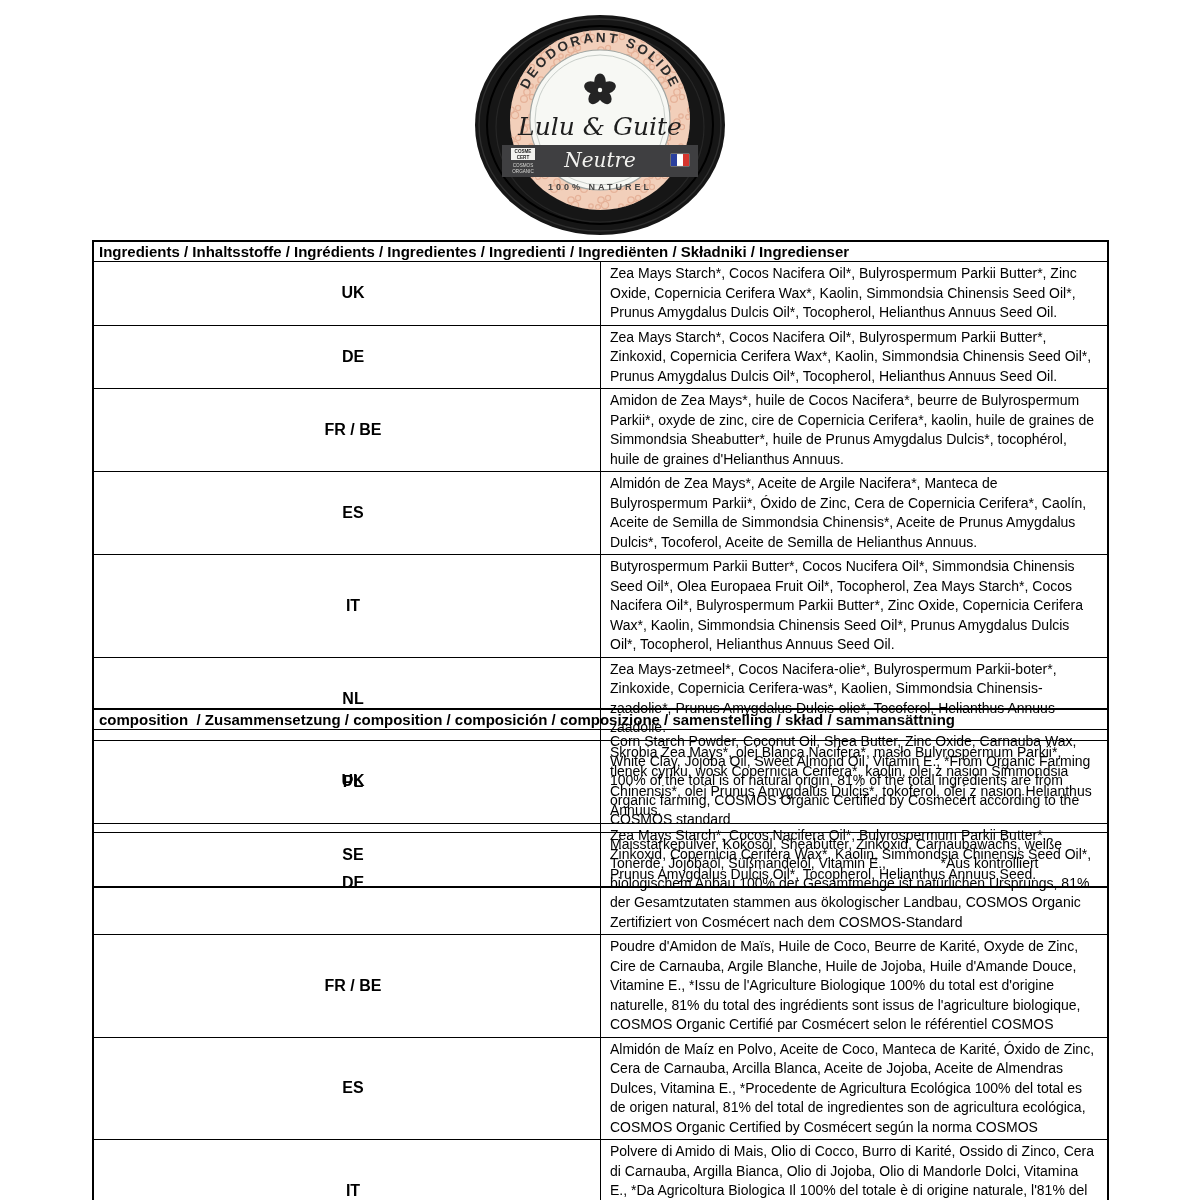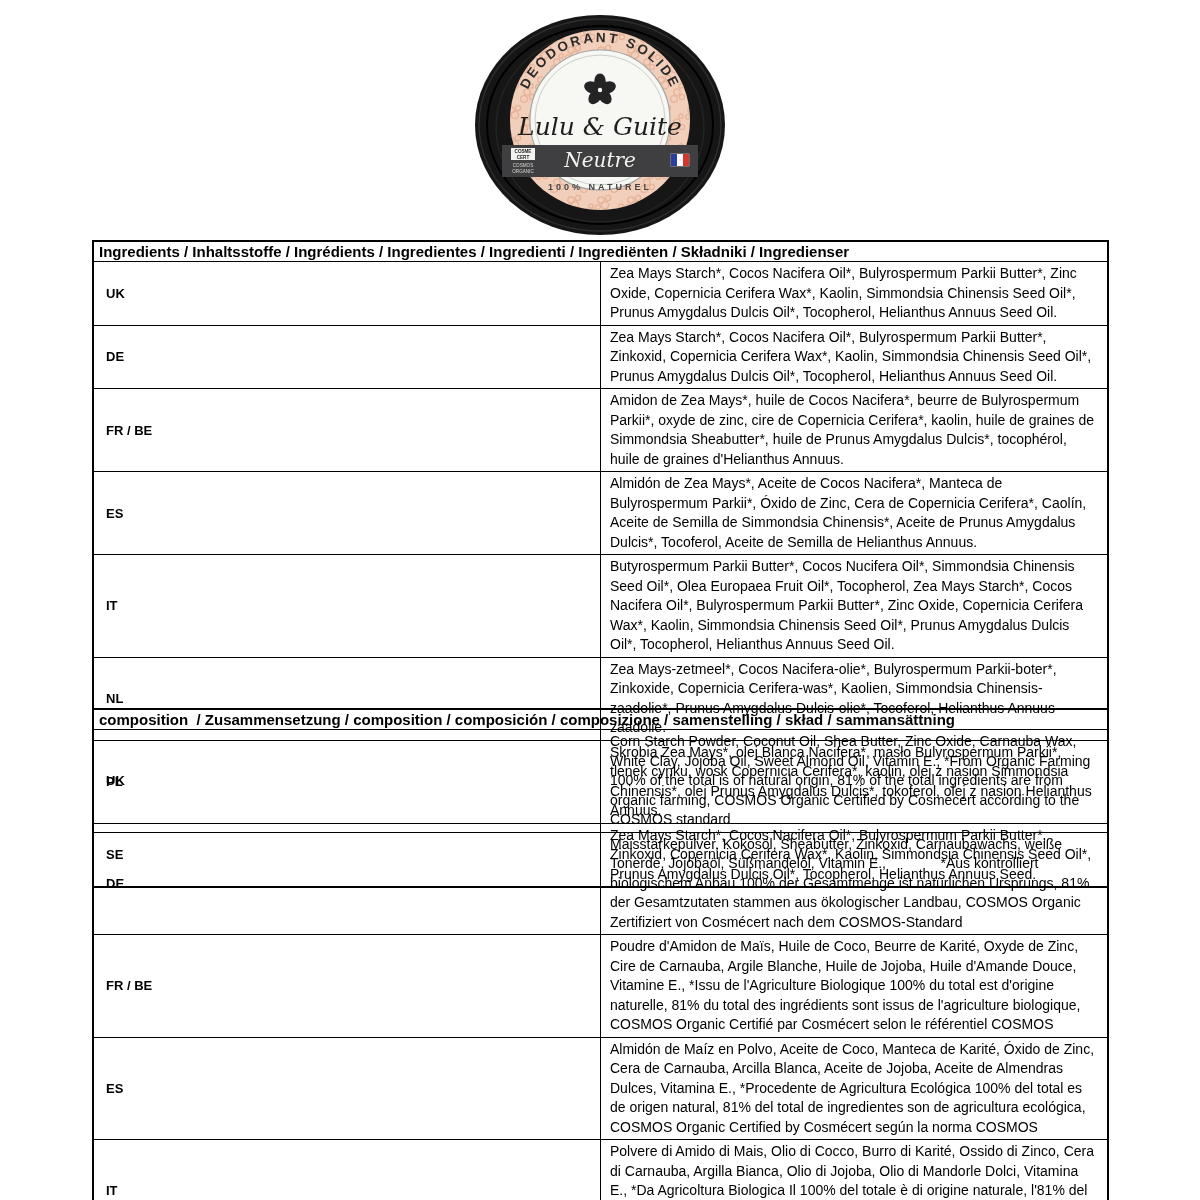--- a/index.html
+++ b/index.html
@@ -12,22 +12,22 @@
 
   
   .tbl { position: absolute; left: 92px; width: 1017px; border-collapse: collapse;
          table-layout: fixed; }
   .tbl.t1 { top: 240px; }
   .tbl.t2 { top: 708px; }
   .tbl, .tbl td, .tbl th { border: 1px solid #000; }
   .tbl { border-width: 2px; }
   .tbl th.hdr { text-align: left; font-size: 15px; font-weight: bold; padding: 1px 5px;
                 white-space: pre-wrap; }
-  .tbl td.lang { width: 73px; vertical-align: middle;
-                 font-weight: bold; font-size: 13px; padding-left: 12px; }
+  .tbl td.lang { width: 73px; text-align: center; vertical-align: middle;
+                 font-weight: bold; font-size: 16px; padding-left: 12px; }
   .tbl td.txt { font-size: 14px; line-height: 19.5px; padding: 2px 8px 2px 9px;
                 vertical-align: top; white-space: pre-wrap; }
 
   .svg-text { font-family: "Liberation Sans", sans-serif; }
   .script-text { font-family: "DejaVu Serif", serif; font-style: italic; }
 </style>
 </head>
 <body>
 
 <div class="page">
@@ -118,21 +118,21 @@
         <tr>
           <td class="lang">DE</td>
           <td class="txt">Zea Mays Starch*, Cocos Nacifera Oil*, Bulyrospermum Parkii Butter*, Zinkoxid, Copernicia Cerifera Wax*, Kaolin, Simmondsia Chinensis Seed Oil*, Prunus Amygdalus Dulcis Oil*, Tocopherol, Helianthus Annuus Seed Oil.</td>
         </tr>
         <tr>
           <td class="lang">FR / BE</td>
           <td class="txt">Amidon de Zea Mays*, huile de Cocos Nacifera*, beurre de Bulyrospermum Parkii*, oxyde de zinc, cire de Copernicia Cerifera*, kaolin, huile de graines de Simmondsia Sheabutter*, huile de Prunus Amygdalus Dulcis*, tocophérol, huile de graines d'Helianthus Annuus.</td>
         </tr>
         <tr>
           <td class="lang">ES</td>
-          <td class="txt">Almidón de Zea Mays*, Aceite de Cocos Nacifera*, Manteca de Bulyrospermum Parkii*, Óxido de Zinc, Cera de Copernicia Cerifera*, Caolín, Aceite de Semilla de Simmondsia Chinensis*, Aceite de Prunus Amygdalus Dulcis*, Tocoferol, Aceite de Semilla de Helianthus Annuus.</td>
+          <td class="txt">Almidón de Zea Mays*, Aceite de Argile Nacifera*, Manteca de Bulyrospermum Parkii*, Óxido de Zinc, Cera de Copernicia Cerifera*, Caolín, Aceite de Semilla de Simmondsia Chinensis*, Aceite de Prunus Amygdalus Dulcis*, Tocoferol, Aceite de Semilla de Helianthus Annuus.</td>
         </tr>
         <tr>
           <td class="lang">IT</td>
           <td class="txt">Butyrospermum Parkii Butter*, Cocos Nucifera Oil*, Simmondsia Chinensis Seed Oil*, Olea Europaea Fruit Oil*, Tocopherol, Zea Mays Starch*, Cocos Nacifera Oil*, Bulyrospermum Parkii Butter*, Zinc Oxide, Copernicia Cerifera Wax*, Kaolin, Simmondsia Chinensis Seed Oil*, Prunus Amygdalus Dulcis Oil*, Tocopherol, Helianthus Annuus Seed Oil.</td>
         </tr>
         <tr>
           <td class="lang">NL</td>
           <td class="txt">Zea Mays-zetmeel*, Cocos Nacifera-olie*, Bulyrospermum Parkii-boter*, Zinkoxide, Copernicia Cerifera-was*, Kaolien, Simmondsia Chinensis-zaadolie*, Prunus Amygdalus Dulcis-olie*, Tocoferol, Helianthus Annuus-zaadolie.</td>
         </tr>
         <tr>

